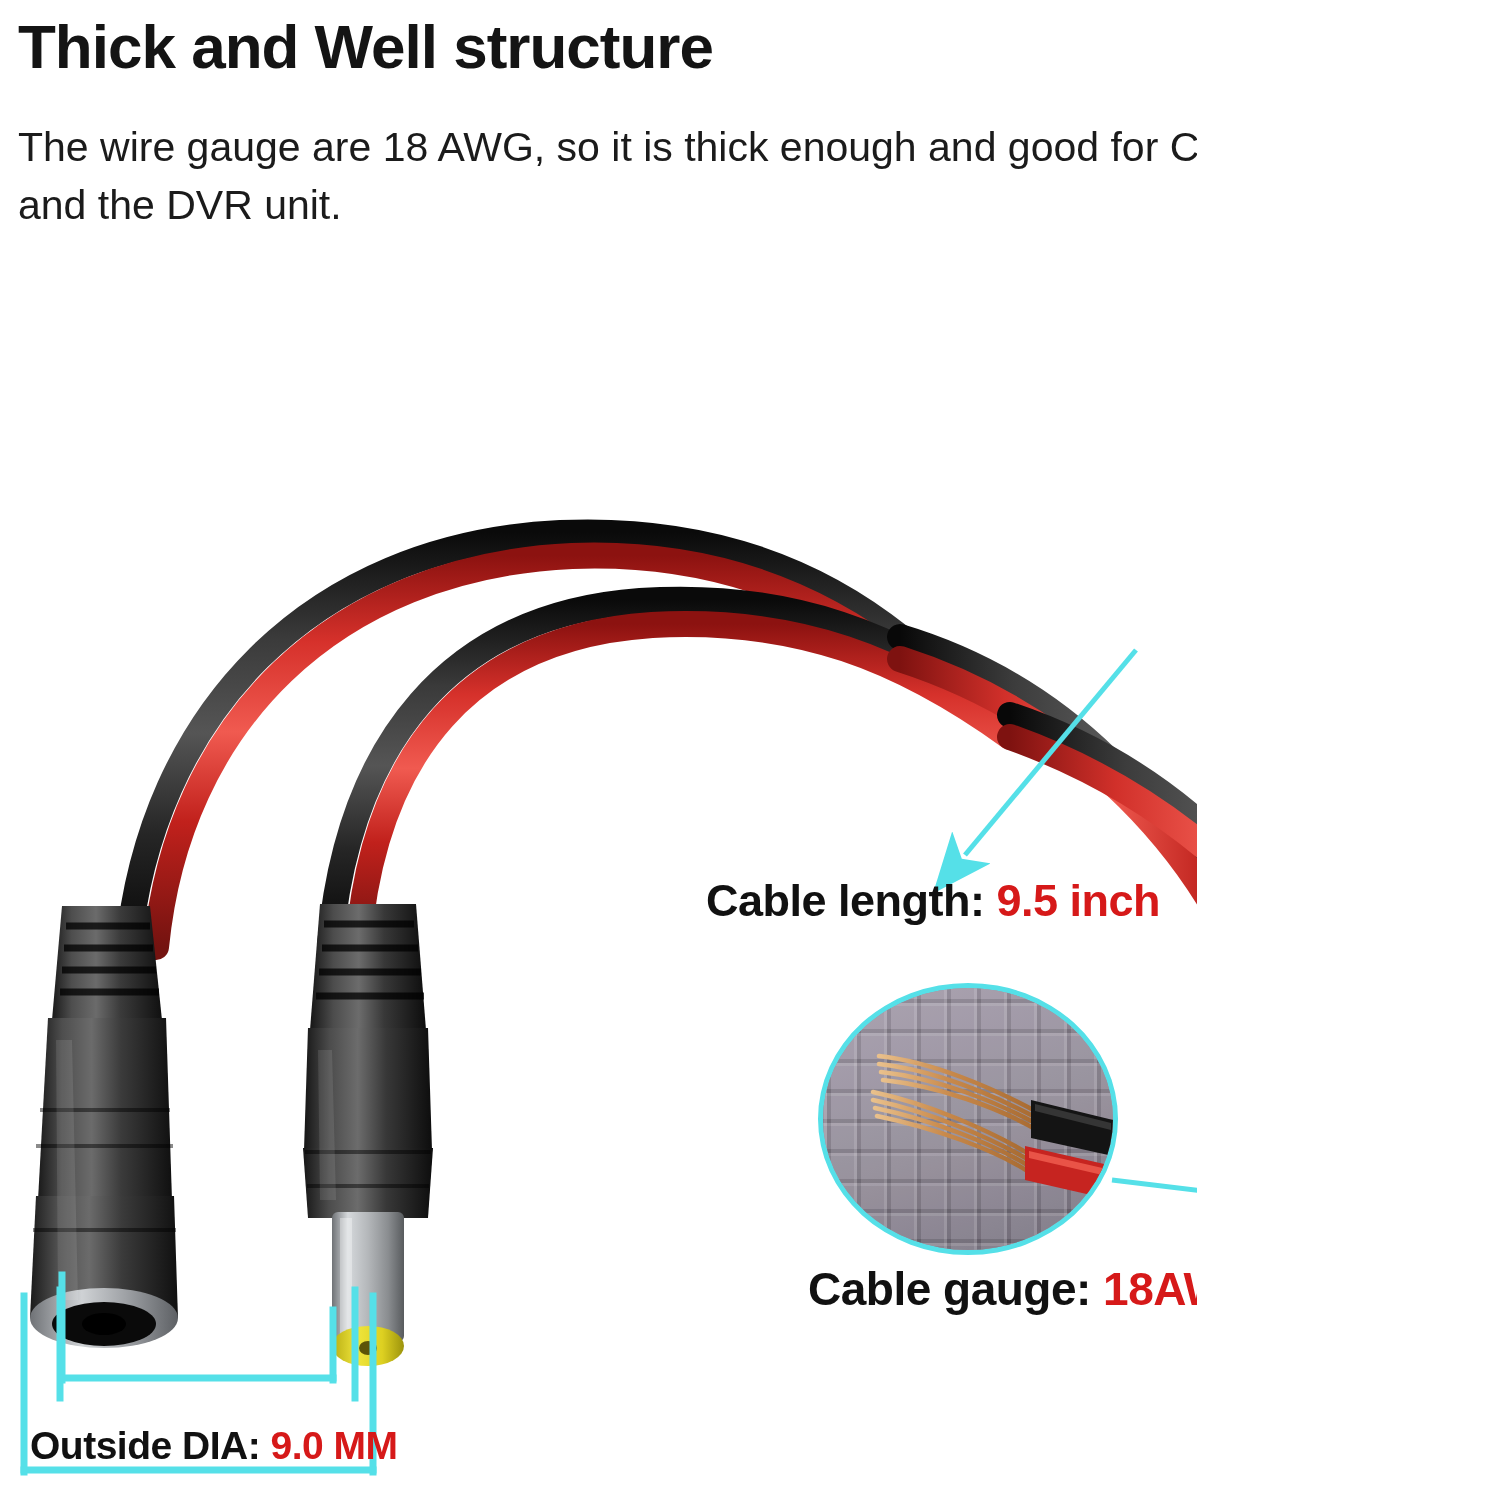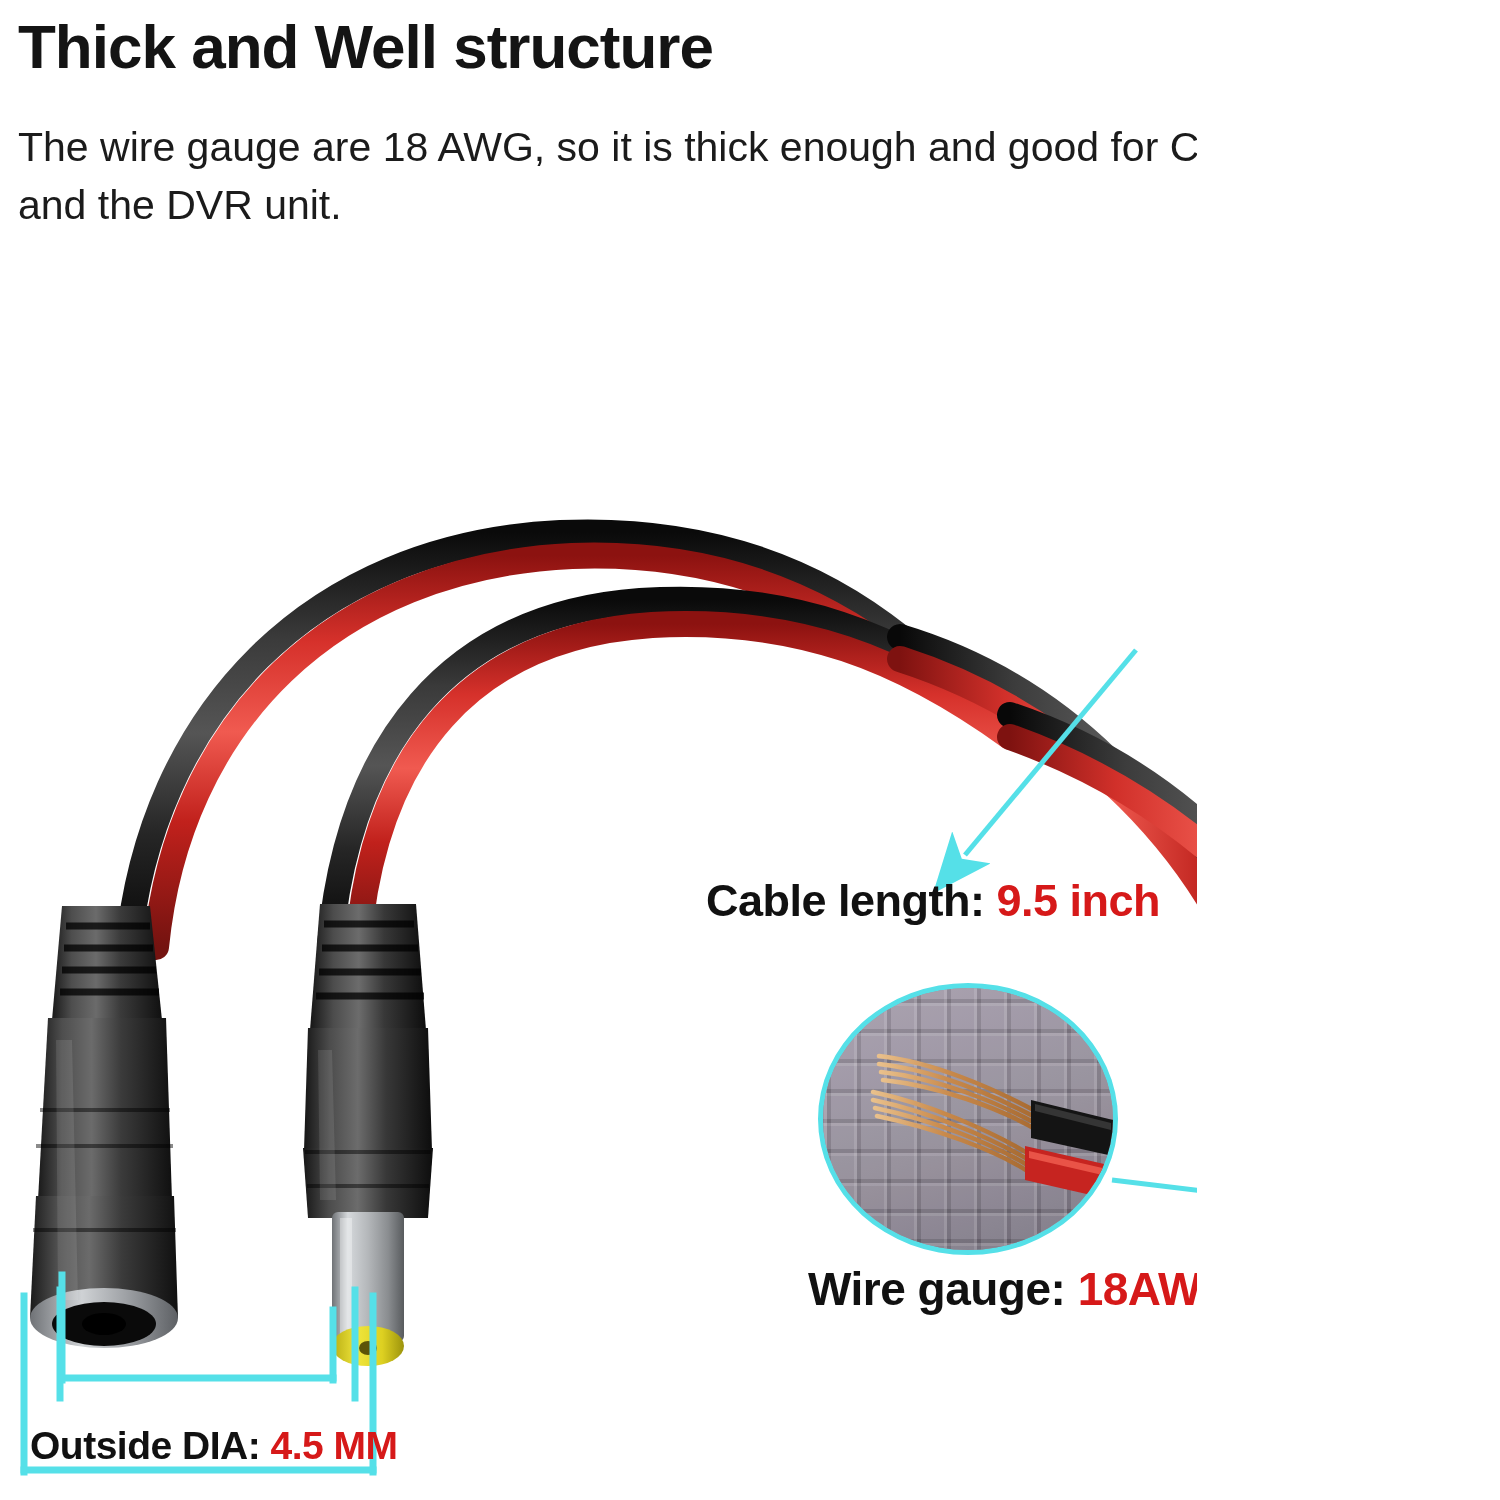--- a/index.html
+++ b/index.html
@@ -364,23 +364,23 @@
       <line x1="24" y1="1470" x2="373" y2="1470"></line>
     </g>
   </svg>
 
   <div class="callout" id="cable-length-label">
     <span>Cable length:</span>
     <span class="val">9.5 inch</span>
   </div>
 
   <div class="callout" id="wire-gauge-label">
-    <span>Wire gauge:</span>
+    <span>Cable gauge:</span>
     <span class="val">18AWG</span>
   </div>
 
 
   <div class="callout" id="outside-dia-label">
     <span>Outside DIA:</span>
-    <span class="val">4.5 MM</span>
+    <span class="val">9.0 MM</span>
   </div>
 
 </div>
 
 </body></html>

